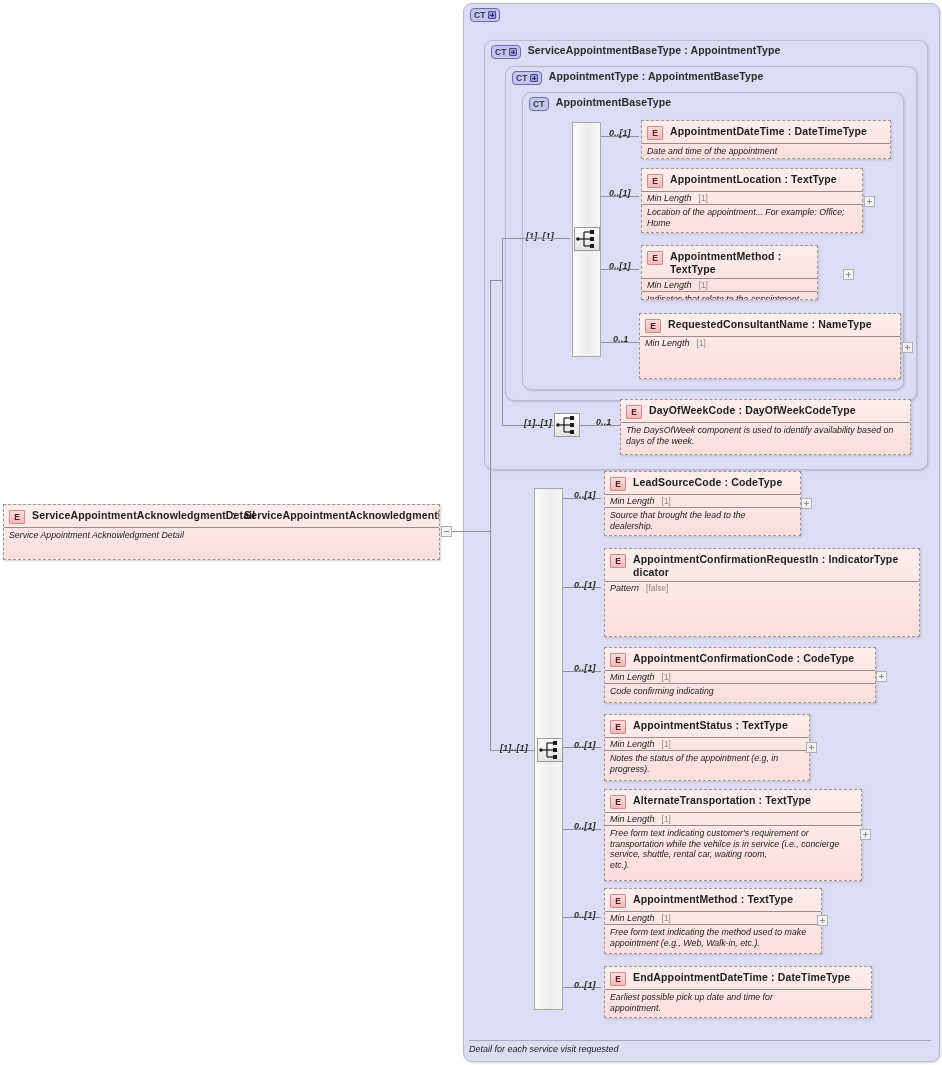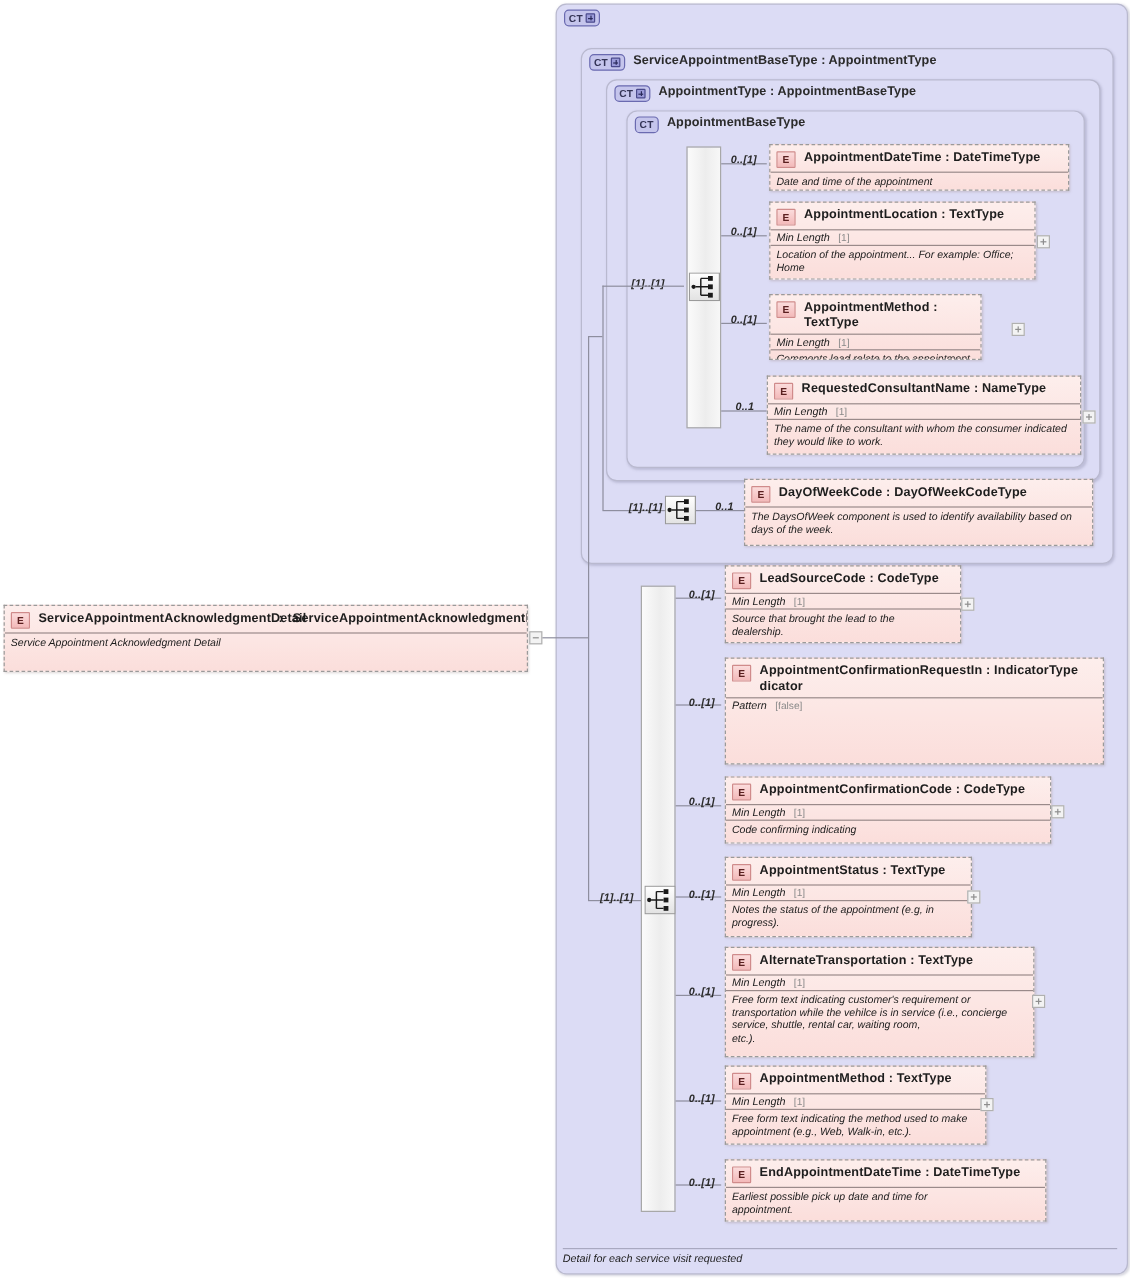--- a/index.html
+++ b/index.html
@@ -305,34 +305,32 @@
   <div class="expander" style="left:864px; top:196px;"></div>
 
   <div class="el-box" style="left:641px; top:245px; width:177px; height:55px;">
     <div class="el-head">
       <span class="e-badge">E</span>
       <span class="el-name">AppointmentMethod : TextType</span>
     </div>
     <div class="facet-row">
       <span class="fname">Min Length</span><span class="fval">[1]</span>
     </div>
-    <div class="annot">Comments lead relate to the appointment.</div>
+    <div class="annot">Indicates that relate to the appointment.</div>
   </div>
   <div class="expander" style="left:843px; top:269px;"></div>
 
   <div class="el-box" style="left:639px; top:313px; width:262px; height:66px;">
     <div class="el-head">
       <span class="e-badge">E</span>
       <span class="el-name">RequestedConsultantName : NameType</span>
     </div>
     <div class="facet-row">
       <span class="fname">Min Length</span><span class="fval">[1]</span>
     </div>
-    <div class="annot">The name of the consultant with whom the consumer indicated
-they would like to work.</div>
   </div>
   <div class="expander" style="left:902px; top:342px;"></div>
 
   <div class="ln h" style="left:502px; top:425px; width:52px;"></div>
   <div class="card" style="left:524px; top:418px;">[1]..[1]</div>
   <svg class="seq-icon" style="left:554px; top:413px; width:26px; height:24px; border:0; background:transparent;" viewBox="0 0 26 24">
     <rect x="0.5" y="0.5" width="25" height="23" fill="url(#g2)" stroke="#9a9a9a"></rect>
     <defs>
         <linearGradient id="g2" x1="0" y1="0" x2="0" y2="1">
       <stop offset="0" stop-color="#ffffff"></stop>

